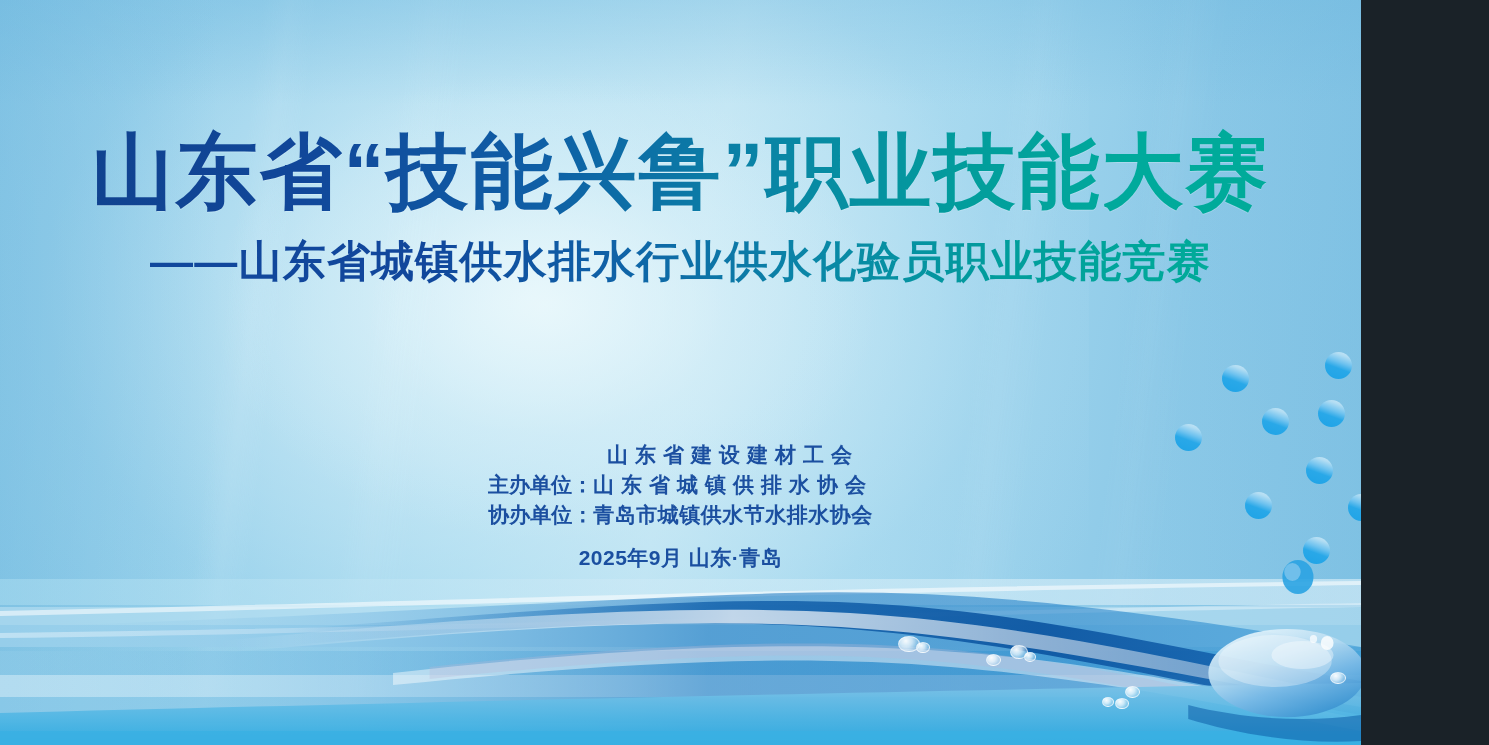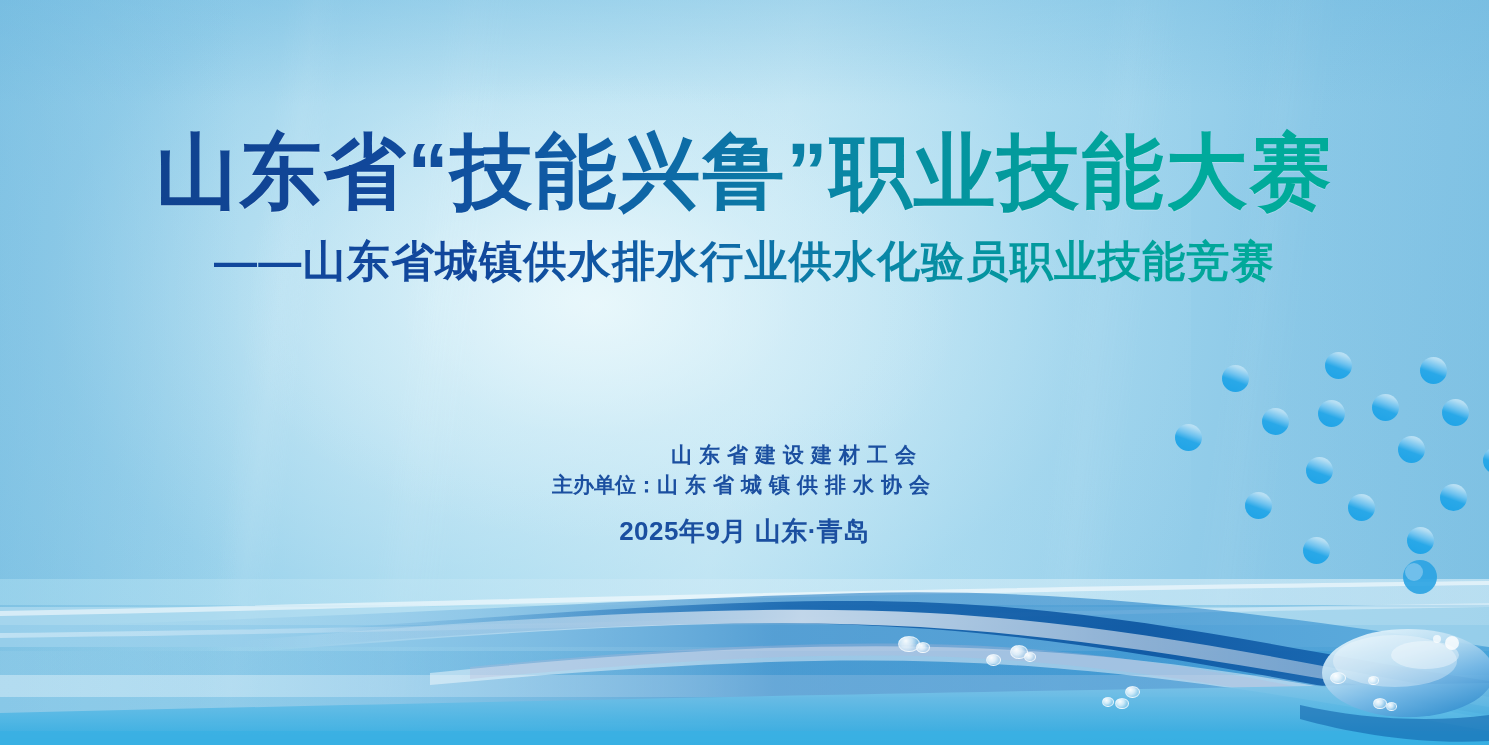--- a/index.html
+++ b/index.html
@@ -2,21 +2,21 @@
 <html><head>
 <meta charset="utf-8">
 <style>
   html, body {
     margin: 0;
     padding: 0;
     background: #1a2228;
   }
   #poster {
     position: relative;
-    width: 1489px;
+    width: 1361px;
     height: 745px;
     overflow: hidden;
     font-family: "Liberation Sans", "DejaVu Sans", sans-serif;
     background: #8dcae8;
   }
 
   
   .bg-base {
     position: absolute; inset: 0;
     background: linear-gradient(100deg,
@@ -128,21 +128,21 @@
     font-size: 21px;
     font-weight: 700;
     line-height: 30px;
     white-space: nowrap;
   }
   .org-label { letter-spacing: 0px; }
   .org-name  { letter-spacing: 7px; }
   .org-name-tight { letter-spacing: 0.5px; }
   .date-line {
     margin-top: 14px;
-    font-size: 26px;
+    font-size: 21px;
     font-weight: 700;
     letter-spacing: 0.5px;
     color: #1b4fa0;
     white-space: nowrap;
   }
 
   
   .dots {
     position: absolute;
     left: 1170px; top: 352px;
@@ -219,20 +219,23 @@
     <div class="sub-title">——山东省城镇供水排水行业供水化验员职业技能竞赛</div>
   </div>
 
   <div class="org-block">
     <div class="org-line">
       <span class="org-label">　　　　　</span><span class="org-name">山东省建设建材工会</span>
     </div>
     <div class="org-line">
       <span class="org-label">主办单位：</span><span class="org-name">山东省城镇供排水协会</span>
     </div>
+    <div class="org-line">
+      <span class="org-label">协办单位：</span><span class="org-name-tight">青岛市城镇供水节水排水协会</span>
+    </div>
     <div class="date-line">2025年9月  山东·青岛</div>
   </div>
 
   <div class="water">
     <svg viewBox="0 0 1489 190" preserveAspectRatio="none">
       <defs>
         <linearGradient id="wbandA" x1="0" y1="0" x2="1" y2="0">
           <stop offset="0%" stop-color="#a9dcf0"></stop>
           <stop offset="45%" stop-color="#cdeaf6"></stop>
           <stop offset="100%" stop-color="#e8f6fc"></stop>

